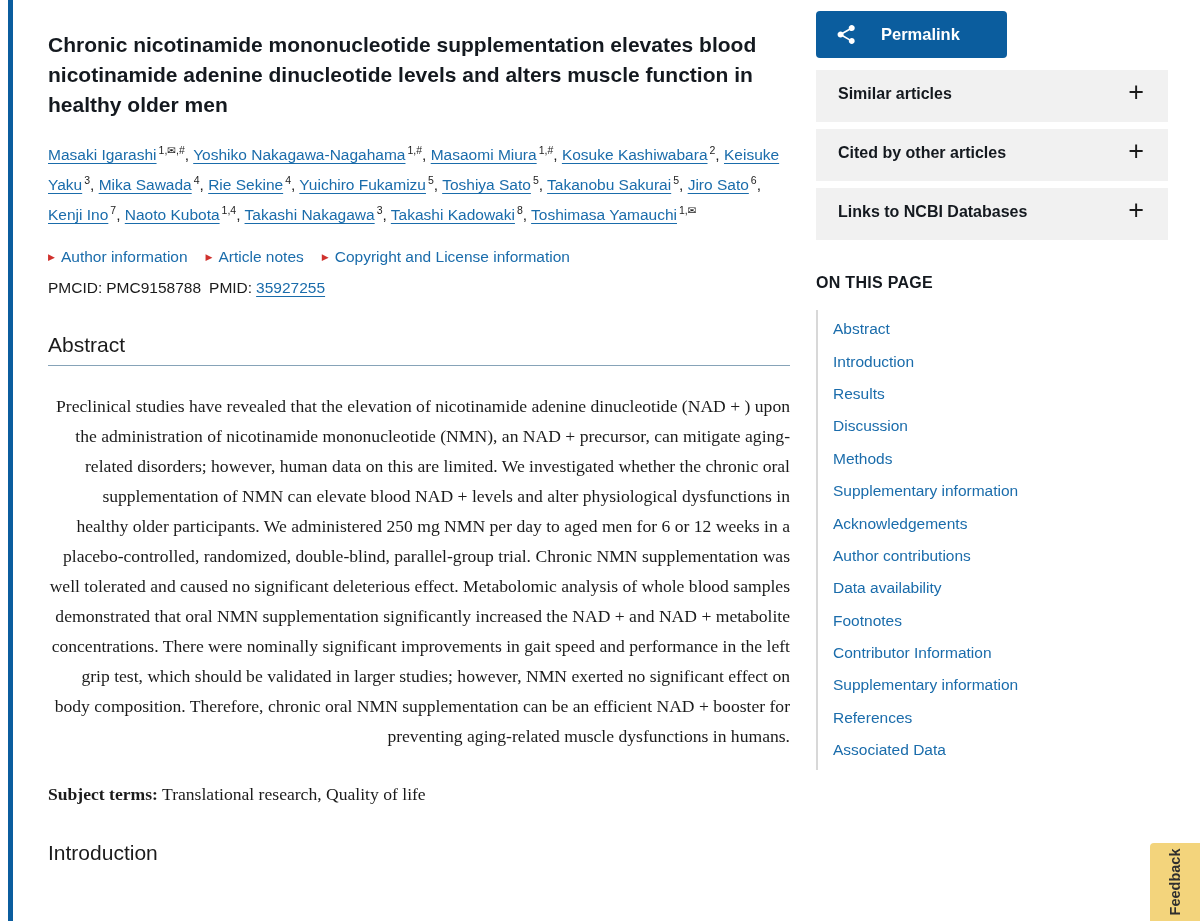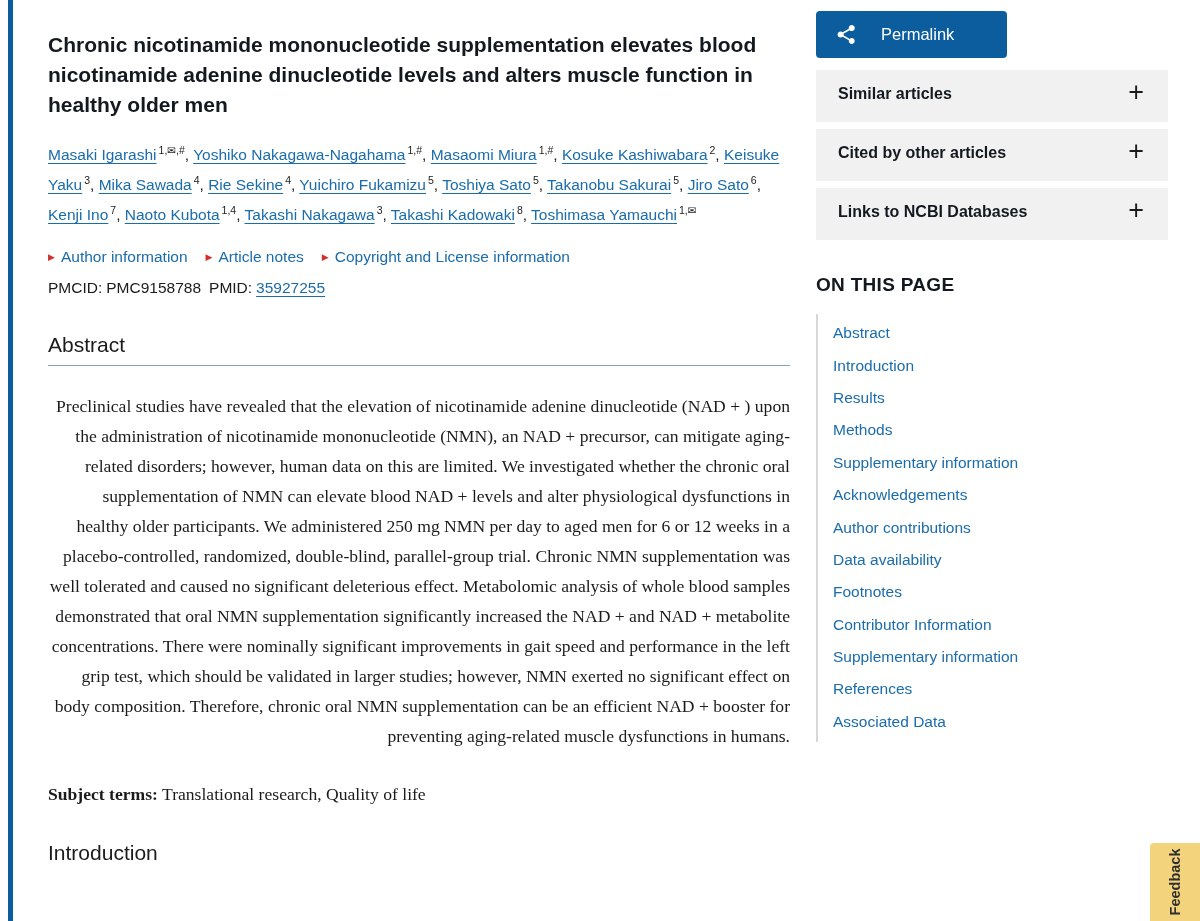--- a/index.html
+++ b/index.html
@@ -43,30 +43,30 @@
   .abstract-text{margin-top:25px;font-family:var(--serif);font-size:17.6px;line-height:30px;color:#1b1b1b;text-align:right;}
   .subject-terms{margin-top:33px;font-family:var(--serif);font-size:17.6px;color:#1b1b1b;}
   .subject-terms .lbl{font-weight:700;}
   .next-heading{margin-top:36px;font-size:21px;font-weight:400;color:#1b1b1b;}
 
   
   .sidebar{position:absolute;left:816px;top:0;width:352px;}
   .permalink-btn{margin-top:11px;width:191px;height:47px;background:var(--brand-blue);border:none;
     border-radius:4px;display:flex;align-items:center;padding-left:20px;gap:24px;cursor:pointer;}
   .permalink-btn svg{width:21px;height:21px;fill:#ffffff;flex:none;}
-  .permalink-btn .lbl{color:#ffffff;font-size:16.5px;font-weight:400;font-family:var(--sans);}
+  .permalink-btn .lbl{color:#ffffff;font-size:16.5px;font-weight:700;font-family:var(--sans);}
 
   .side-heading{margin-top:35px;font-size:15px;font-weight:700;color:#14191f;letter-spacing:.3px;}
   .accordion-list{margin-top:12px;}
   .accordion{width:352px;height:52px;background:var(--accordion-bg);margin-bottom:7px;
     display:flex;align-items:center;justify-content:space-between;padding:0 24px 4px 22px;cursor:pointer;border:none;}
   .accordion .lbl{font-size:16px;font-weight:700;color:#14191f;font-family:var(--sans);}
   .accordion .plus{font-size:27px;font-weight:300;color:#1b1b1b;line-height:1;margin-top:-3px;}
 
-  .otp-heading{margin-top:34px;font-size:19px;font-weight:700;color:#14191f;letter-spacing:.3px;}
+  .otp-heading{margin-top:34px;font-size:16px;font-weight:700;color:#14191f;letter-spacing:.3px;}
   .toc{margin-top:18px;list-style:none;border-left:2px solid #d8d8d8;padding:3px 0 4px 0;}
   .toc li{height:32.4px;display:flex;align-items:center;padding-left:15px;}
   .toc a{color:var(--link-blue);font-size:15.5px;text-decoration:none;cursor:pointer;}
 
   
   .feedback-btn{position:absolute;right:0;bottom:0;width:50px;height:78px;background:var(--feedback-bg);
     border:none;border-radius:4px 0 0 0;display:flex;align-items:center;justify-content:center;cursor:pointer;}
   .feedback-btn .lbl{transform:rotate(-90deg);font-size:14.5px;font-weight:700;color:#2f2f2f;
     font-family:var(--sans);white-space:nowrap;}
 </style>
@@ -182,20 +182,23 @@
       </li>
 
       <li>
         <a>Introduction</a>
       </li>
 
       <li>
         <a>Results</a>
       </li>
 
+      <li>
+        <a>Discussion</a>
+      </li>
 
       <li>
         <a>Methods</a>
       </li>
 
       <li>
         <a>Supplementary information</a>
       </li>
 
       <li>

